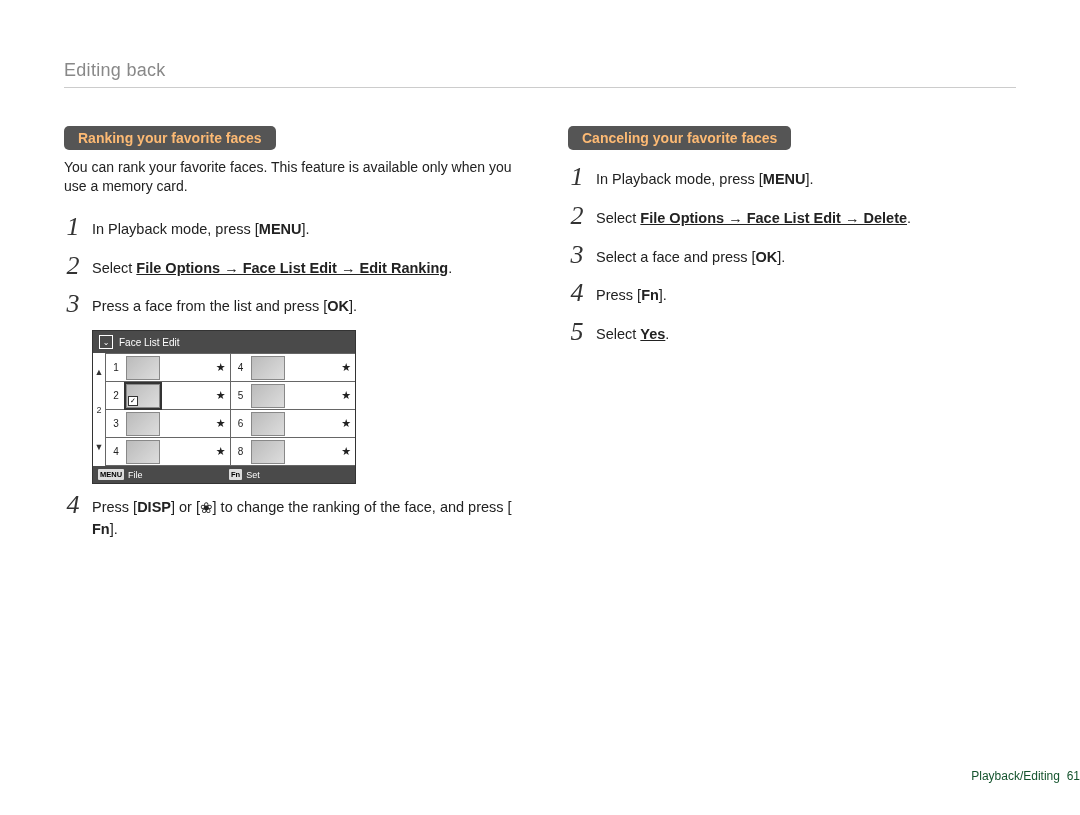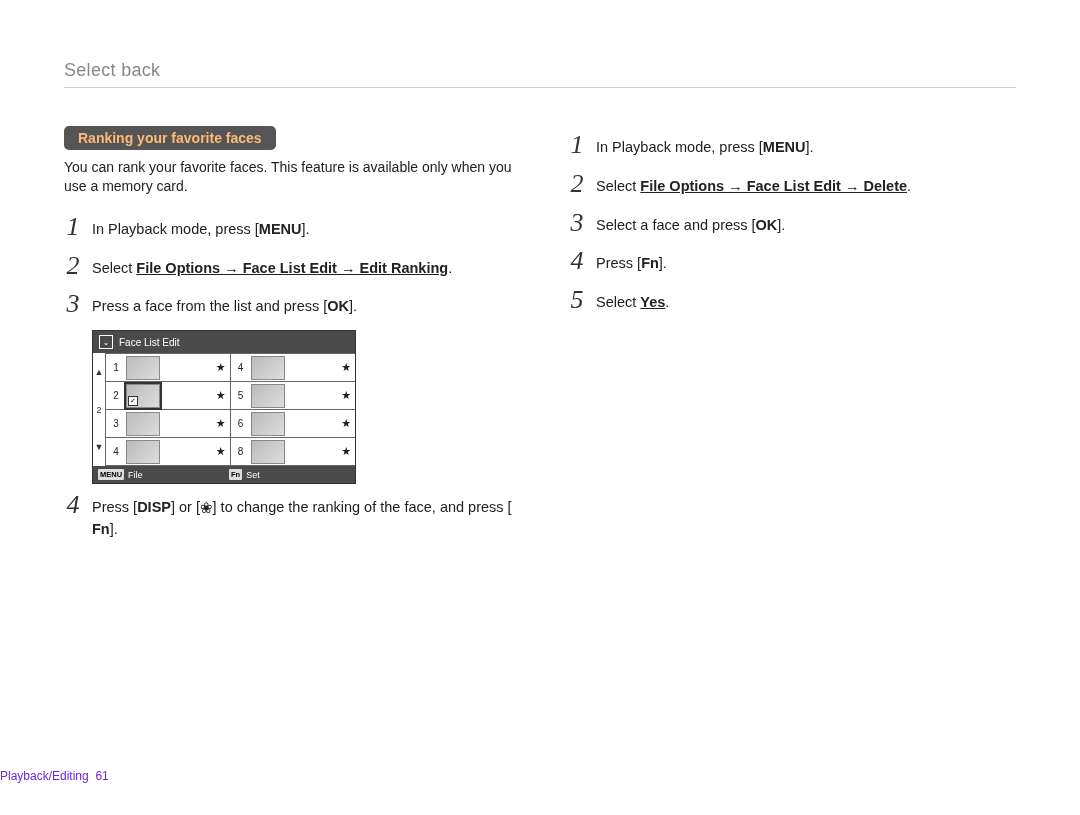--- a/index.html
+++ b/index.html
@@ -191,31 +191,31 @@
     font-weight: 700;
     font-size: 7.5px;
     padding: 1px 2px;
     border-radius: 1px;
   }
 
   .page-footer {
     position: absolute;
     bottom: 32px;
     left: 0; right: 0;
-    text-align: left;
+    text-align: right;
     font-size: 12px;
-    color: #6d28d9;
+    color: #14532d;
   }
 </style>
 </head>
 <body>
 
 <div class="page">
 
-  <div class="section-title">Select back</div>
+  <div class="section-title">Editing back</div>
 
   <div class="columns">
 
     <div class="col">
       <div class="pill">Ranking your favorite faces</div>
       <div class="intro">You can rank your favorite faces. This feature is available only when you use a memory card.</div>
 
       <div class="step">
         <div class="num">1</div>
         <div class="body">
@@ -309,20 +309,21 @@
 
       <div class="step">
         <div class="num">4</div>
         <div class="body">
           <span>Press [</span><span class="keycap">DISP</span><span>] or [</span><span class="flower-icon">❀</span><span>] to change the ranking of the face, and press [</span><span class="keycap fn">Fn</span><span>].</span>
         </div>
       </div>
     </div>
 
     <div class="col">
+      <div class="pill">Canceling your favorite faces</div>
 
       <div class="step">
         <div class="num">1</div>
         <div class="body">
           <span>In Playback mode, press [</span><span class="keycap">MENU</span><span>].</span>
         </div>
       </div>
 
       <div class="step">
         <div class="num">2</div>

